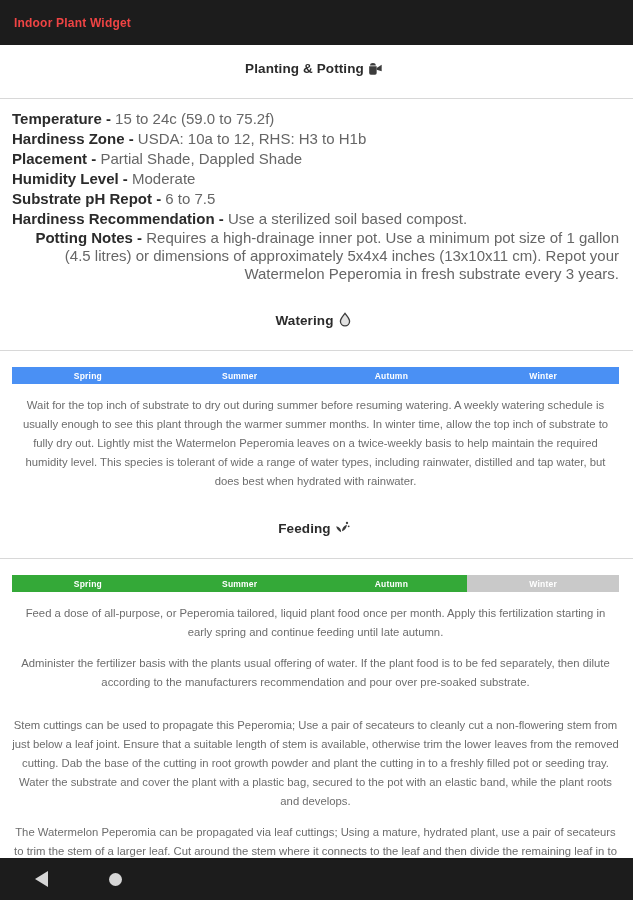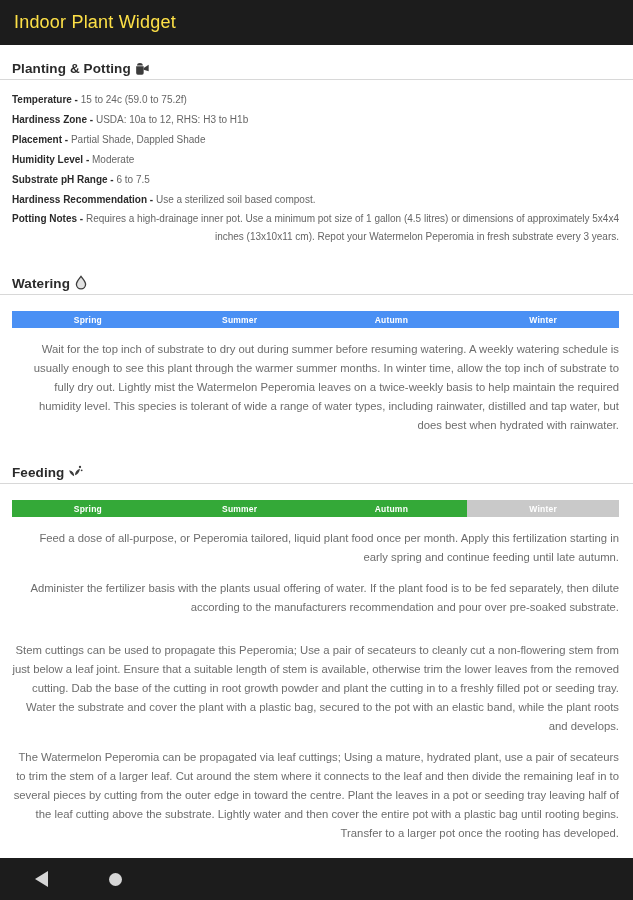--- a/index.html
+++ b/index.html
@@ -18,39 +18,39 @@
   
   .titlebar {
     height: 45px;
     background: #1c1c1c;
     display: flex;
     align-items: center;
     padding: 0 14px;
     flex: 0 0 45px;
   }
   .titlebar .title {
-    color: #fde047;
-    font-size: 18px;
-    font-weight: normal;
+    color: #ef4444;
+    font-size: 12px;
+    font-weight: bold;
     letter-spacing: 0.2px;
   }
 
   
   .content {
     flex: 1 1 auto;
     overflow: hidden;
     background: #ffffff;
     padding: 0 0 0 0;
   }
 
   .section-header {
     display: flex;
     align-items: center;
-    justify-content: flex-start;
-    padding: 12px 14px 0 12px;
+    justify-content: center;
+    padding: 12px 14px 19px 12px;
     border-bottom: 1px solid #d8d8d8;
   }
   .section-header h2 {
     font-size: 13.5px;
     font-weight: bold;
     color: #2b2b2b;
     letter-spacing: 0.1px;
   }
   .section-icon {
     width: 22px;
@@ -62,21 +62,21 @@
   }
   .section-icon svg { display: block; }
 
   .section-body {
     padding: 10px 14px 14px 12px;
   }
 
   
   .plant-list { list-style: none; }
   .plant-list li {
-    font-size: 10px;
+    font-size: 15px;
     line-height: 20px;
     color: #666666;
   }
   .plant-list li .lbl {
     color: #2b2b2b;
     font-weight: bold;
   }
   .plant-list li.wrap {
     line-height: 18px;
     text-align: right;
@@ -99,21 +99,21 @@
     font-weight: bold;
     color: #ffffff;
     letter-spacing: 0.2px;
   }
 
   .para {
     font-size: 11.3px;
     line-height: 19px;
     color: #6d6d6d;
     margin-bottom: 12px;
-    text-align: right;
+    text-align: center;
   }
   .para:last-child { margin-bottom: 0; }
 
   
   .navbar {
     flex: 0 0 42px;
     height: 42px;
     background: #1c1c1c;
     display: flex;
     align-items: center;
@@ -158,21 +158,21 @@
         <path d="M6 9c0-2 1.5-3 3.5-3S13 7 13 9H6z"></path>
       </svg>
     </span>
   </div>
   <div class="section-body">
     <ul class="plant-list">
       <li><span class="lbl">Temperature - </span><span>15 to 24c (59.0 to 75.2f)</span></li>
       <li><span class="lbl">Hardiness Zone - </span><span>USDA: 10a to 12, RHS: H3 to H1b</span></li>
       <li><span class="lbl">Placement - </span><span>Partial Shade, Dappled Shade</span></li>
       <li><span class="lbl">Humidity Level - </span><span>Moderate</span></li>
-      <li><span class="lbl">Substrate pH Range - </span><span>6 to 7.5</span></li>
+      <li><span class="lbl">Substrate pH Repot - </span><span>6 to 7.5</span></li>
       <li><span class="lbl">Hardiness Recommendation - </span><span>Use a sterilized soil based compost.</span></li>
       <li class="wrap"><span class="lbl">Potting Notes - </span><span>Requires a high-drainage inner pot. Use a minimum pot size of 1 gallon (4.5 litres) or dimensions of approximately 5x4x4 inches (13x10x11 cm). Repot your Watermelon Peperomia in fresh substrate every 3 years.</span></li>
     </ul>
   </div>
 
   <div class="section-header">
     <h2>Watering</h2>
     <span class="section-icon">
       <svg width="20" height="20" viewBox="0 0 24 24" fill="none" stroke="#3c3c3c" stroke-width="1.6">
         <path d="M12 4c-3 4-5.5 6.5-5.5 9.5A5.5 5.5 0 0 0 12 19a5.5 5.5 0 0 0 5.5-5.5C17.5 10.5 15 8 12 4z" fill="#3c3c3c" fill-opacity="0.15"></path>

